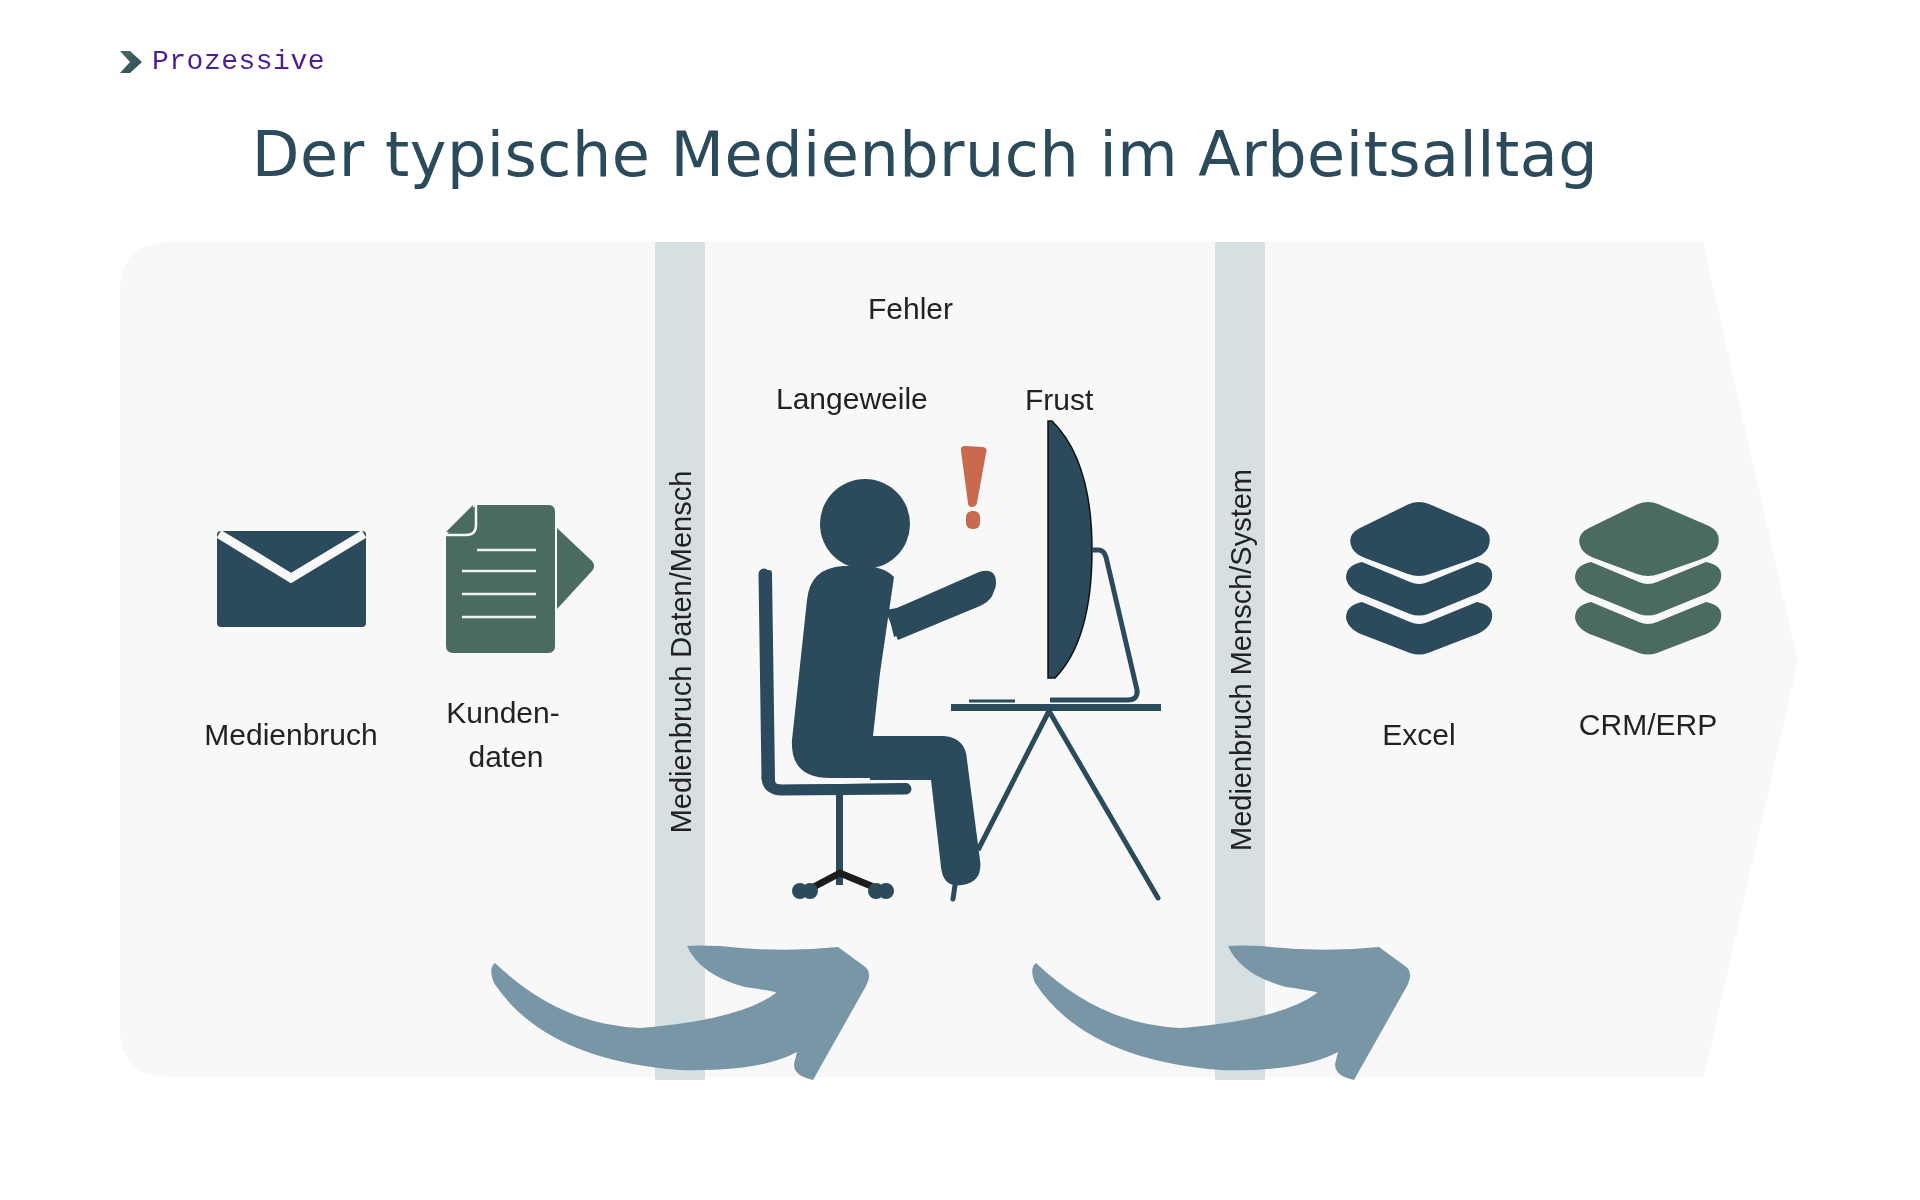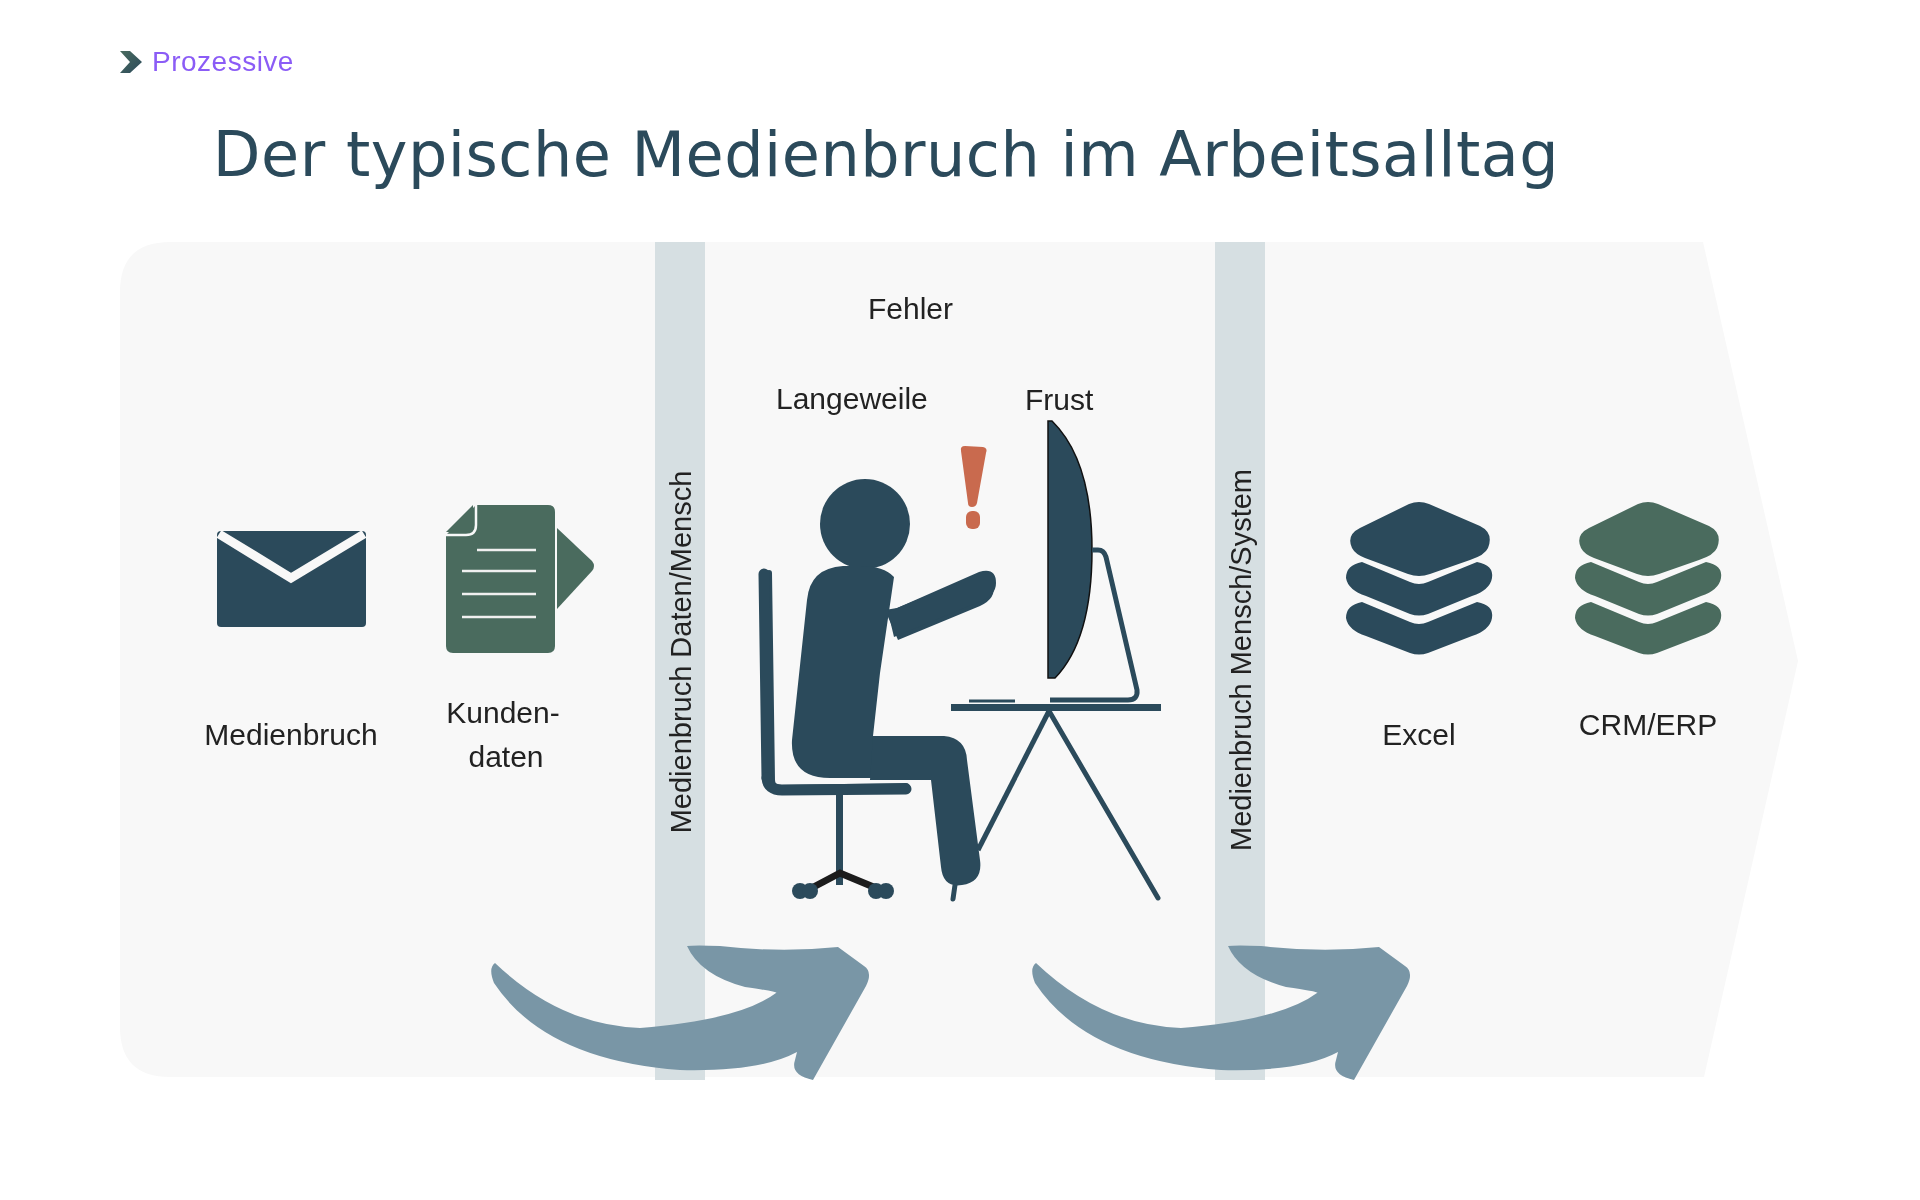--- a/index.html
+++ b/index.html
@@ -1,21 +1,21 @@
 <!DOCTYPE html>
 <html><head>
 <meta charset="utf-8">
 <style>
   html, body { margin: 0; padding: 0; background: #ffffff; }
   body { width: 1920px; height: 1200px; position: relative; overflow: hidden;
          font-family: "Liberation Sans", "DejaVu Sans", sans-serif; }
   .logo { position: absolute; left: 118px; top: 44px; height: 36px; display: flex; align-items: center; gap: 8px; }
-  .logo-text { font-family: Liberation Sans, sans-serif; font-size: 28px; color: #8b5cf6; letter-spacing: 0.5px; line-height: 36px; }
+  .logo-text { font-family: Liberation Mono, monospace; font-size: 28px; color: #4c1d95; letter-spacing: 0.5px; line-height: 36px; }
   .title { position: absolute; left: 0; width: 1772px; top: 118px; text-align: center;
-           font-family: "DejaVu Sans", sans-serif; font-weight: normal; font-size: 62px; color: #2b4a5b; margin: 0; letter-spacing: 0.5px; }
+           font-family: "DejaVu Sans", sans-serif; font-weight: normal; font-size: 62px; color: #2b4a5b; margin: 0; letter-spacing: 0.5px; padding-left: 39px; }
   svg.stage { position: absolute; left: 0; top: 0; }
   .lbl { position: absolute; font-size: 30px; color: #222222; white-space: nowrap; line-height: 34px; }
   .lbl.center { transform: translateX(-50%); text-align: center; }
   .band-text { position: absolute; font-size: 29px; color: #222222; white-space: nowrap; line-height: 34px;
                transform: translate(-50%, -50%) rotate(-90deg); }
 </style>
 </head>
 <body>
 
 <div class="logo">

